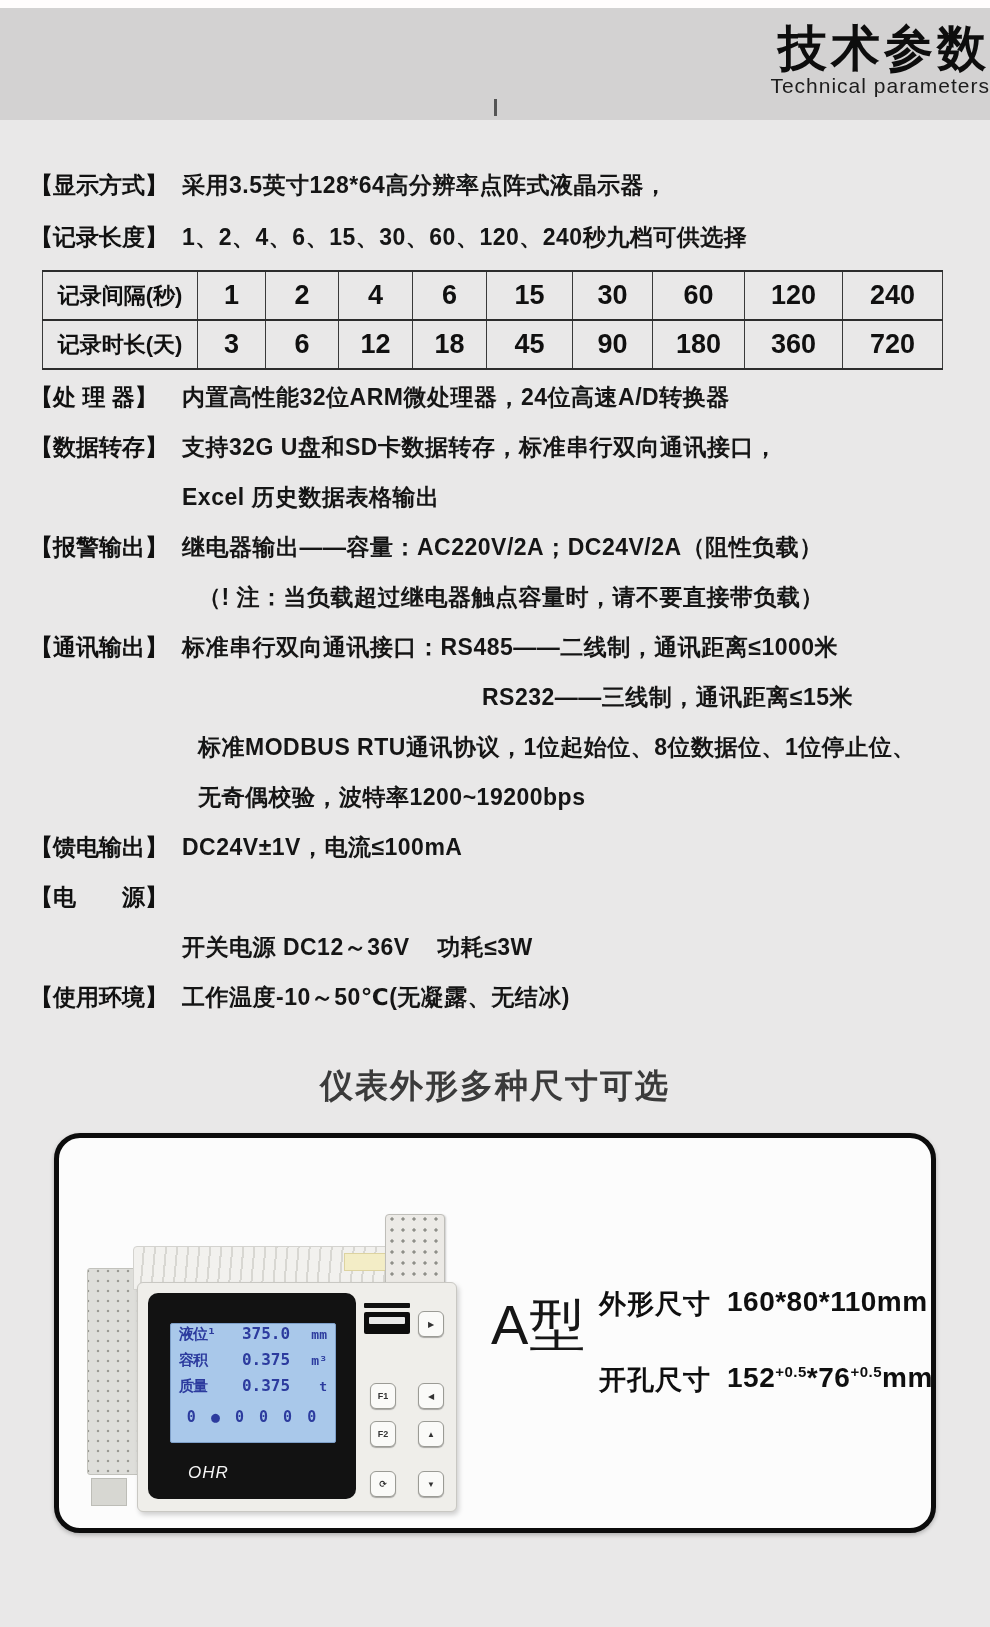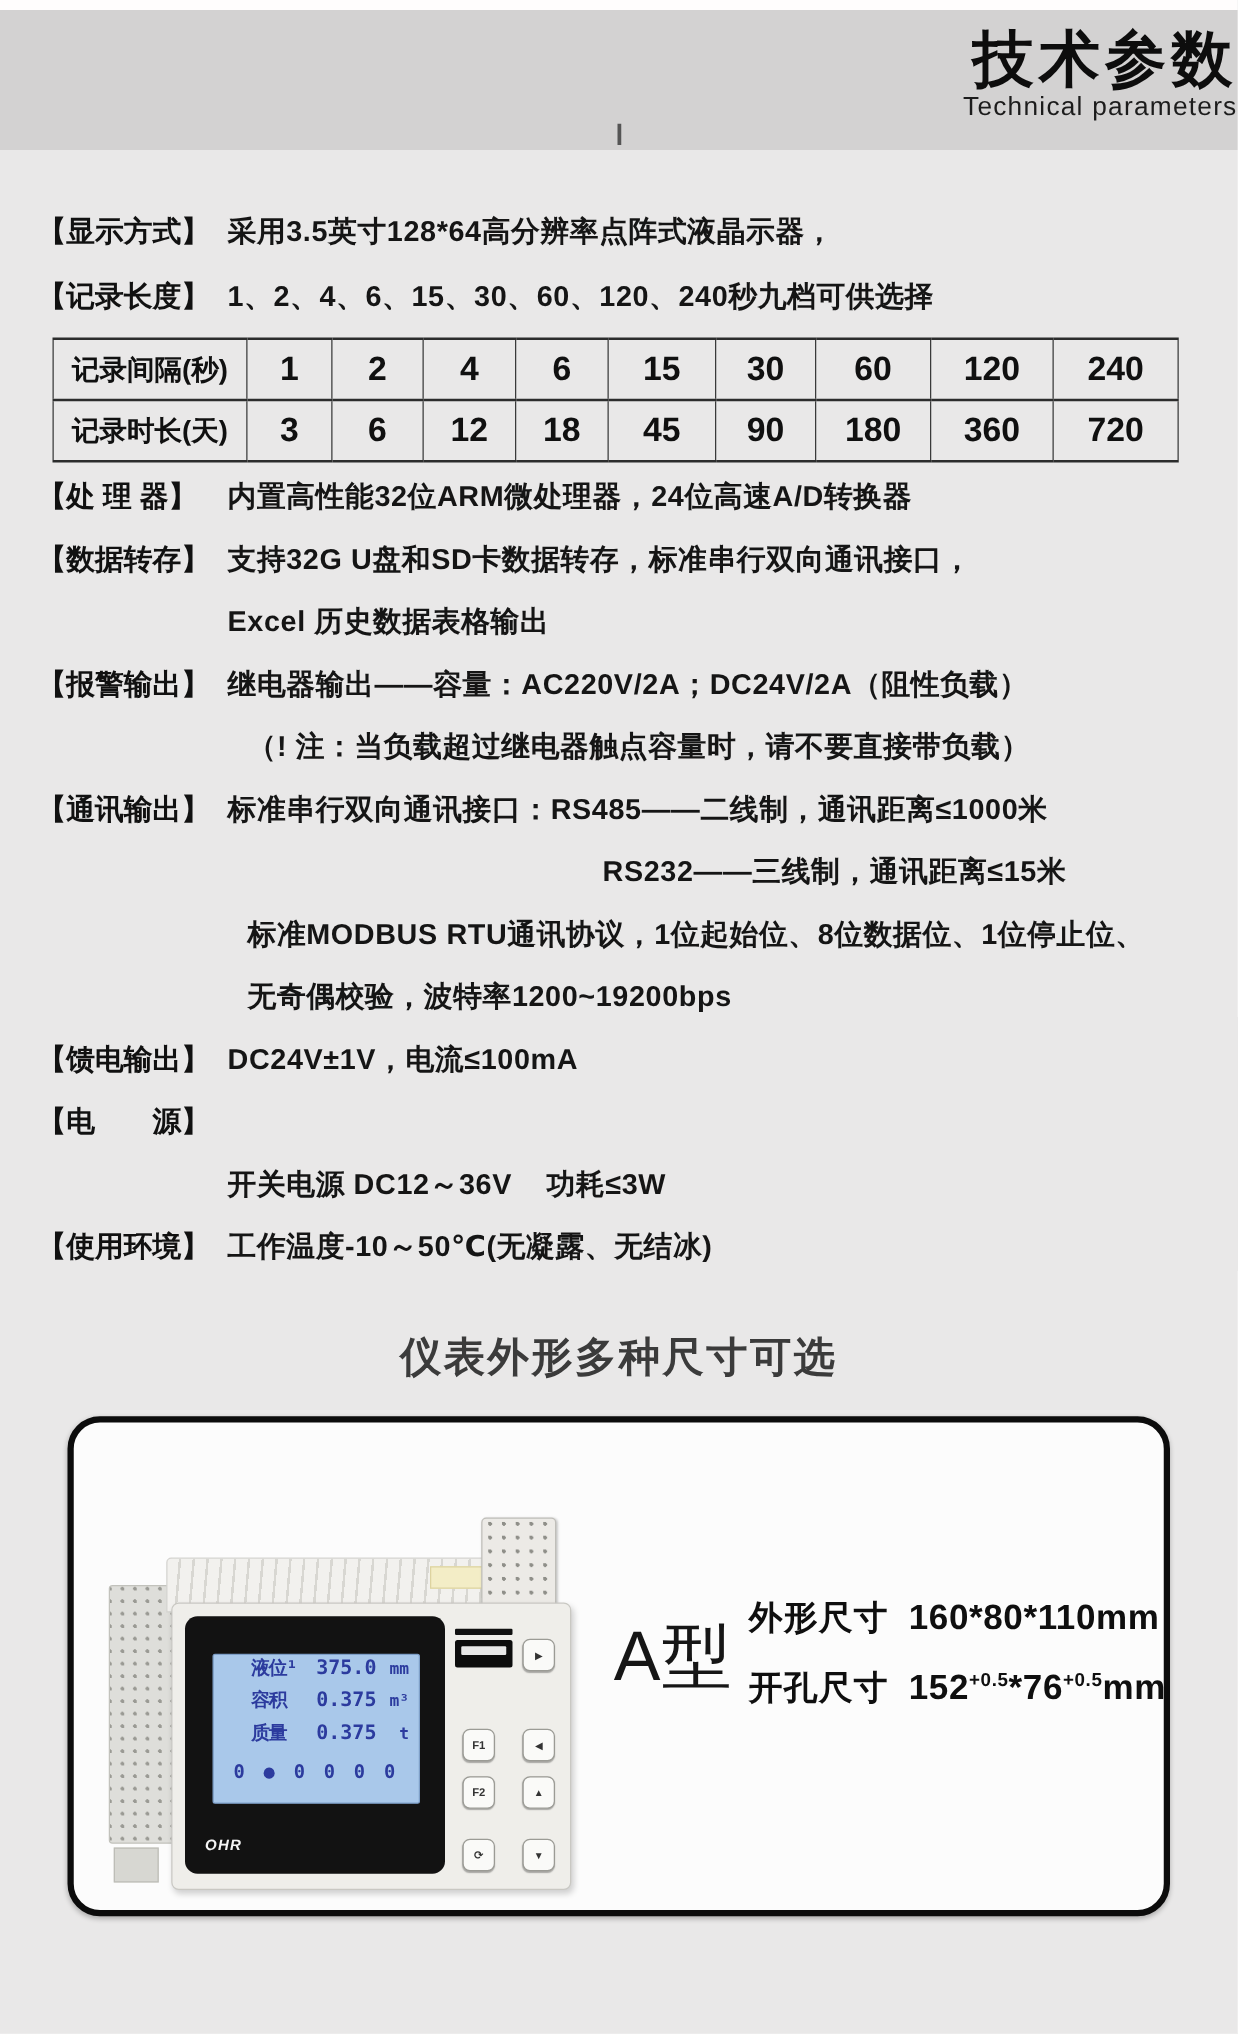--- a/index.html
+++ b/index.html
@@ -105,30 +105,30 @@
   .bezel{
     position:absolute;left:10px;top:10px;width:208px;height:206px;
     background:#121212;border-radius:10px;
   }
   .lcd{
     position:absolute;left:22px;top:30px;width:164px;height:118px;
     background:#a9c8ea;border:1px solid #7e9fc8;border-radius:2px;
     font-family:"DejaVu Sans Mono","Liberation Mono",monospace;
     color:#2c3b9e;
   }
-  .lcd-row{display:flex;align-items:baseline;height:26px;padding:0 8px;margin-left:22px;}
+  .lcd-row{display:flex;align-items:baseline;height:26px;padding:0 8px;}
   .lcd-name{font-size:15px;font-weight:bold;flex:0 0 52px;letter-spacing:-1px;}
   .lcd-val{font-size:16px;font-weight:bold;flex:1;text-align:center;}
   .lcd-unit{font-size:13px;font-weight:bold;flex:0 0 26px;text-align:right;}
   .lcd-ind{
     text-align:center;font-size:15px;font-weight:bold;margin-top:6px;letter-spacing:3px;
   }
   .ohr{
-    position:absolute;left:16px;bottom:16px;
-    color:#f5f5f5;font-size:12px;font-weight:bold;letter-spacing:1px;
+    position:absolute;left:40px;bottom:16px;
+    color:#f5f5f5;font-size:17px;font-weight:normal;letter-spacing:1px;
     font-style:italic;
   }
   .panel-right{position:absolute;left:224px;top:6px;width:90px;height:214px;}
   .usb{
     position:absolute;left:2px;top:14px;width:46px;height:40px;
   }
   .usb .slot{height:5px;background:#111;margin-bottom:4px;border-radius:1px;}
   .usb .port{
     height:22px;background:#0d0d0d;border-radius:2px;position:relative;
   }
@@ -146,21 +146,21 @@
   .btn .arr{font-size:8px;}
   .col-l{left:8px;}
   .col-r{left:56px;}
   .r0{top:22px;} .r1{top:94px;} .r2{top:132px;} .r3{top:182px;}
   
   .model{
     position:absolute;left:432px;top:150px;
     font-size:56px;color:#161616;letter-spacing:1px;
   }
   .dims{position:absolute;left:540px;top:128px;width:330px;}
-  .dim-row{display:flex;align-items:center;height:56px;}
+  .dim-row{display:flex;align-items:flex-start;height:56px;margin-top:20px;}
   .dim-label{font-size:27px;font-weight:bold;color:#0f0f0f;flex:0 0 128px;letter-spacing:1px;}
   .dim-value{font-size:28px;font-weight:bold;color:#0f0f0f;letter-spacing:0.5px;}
   .dim-value sup{font-size:15px;font-weight:bold;}
 </style>
 </head>
 <body>
 
 <div class="page">
   <div class="top-white"></div>
 

